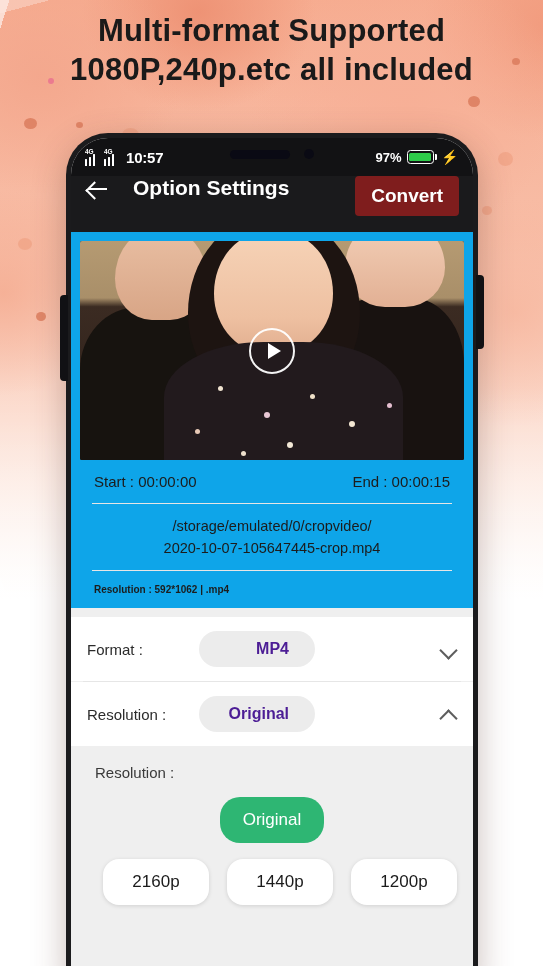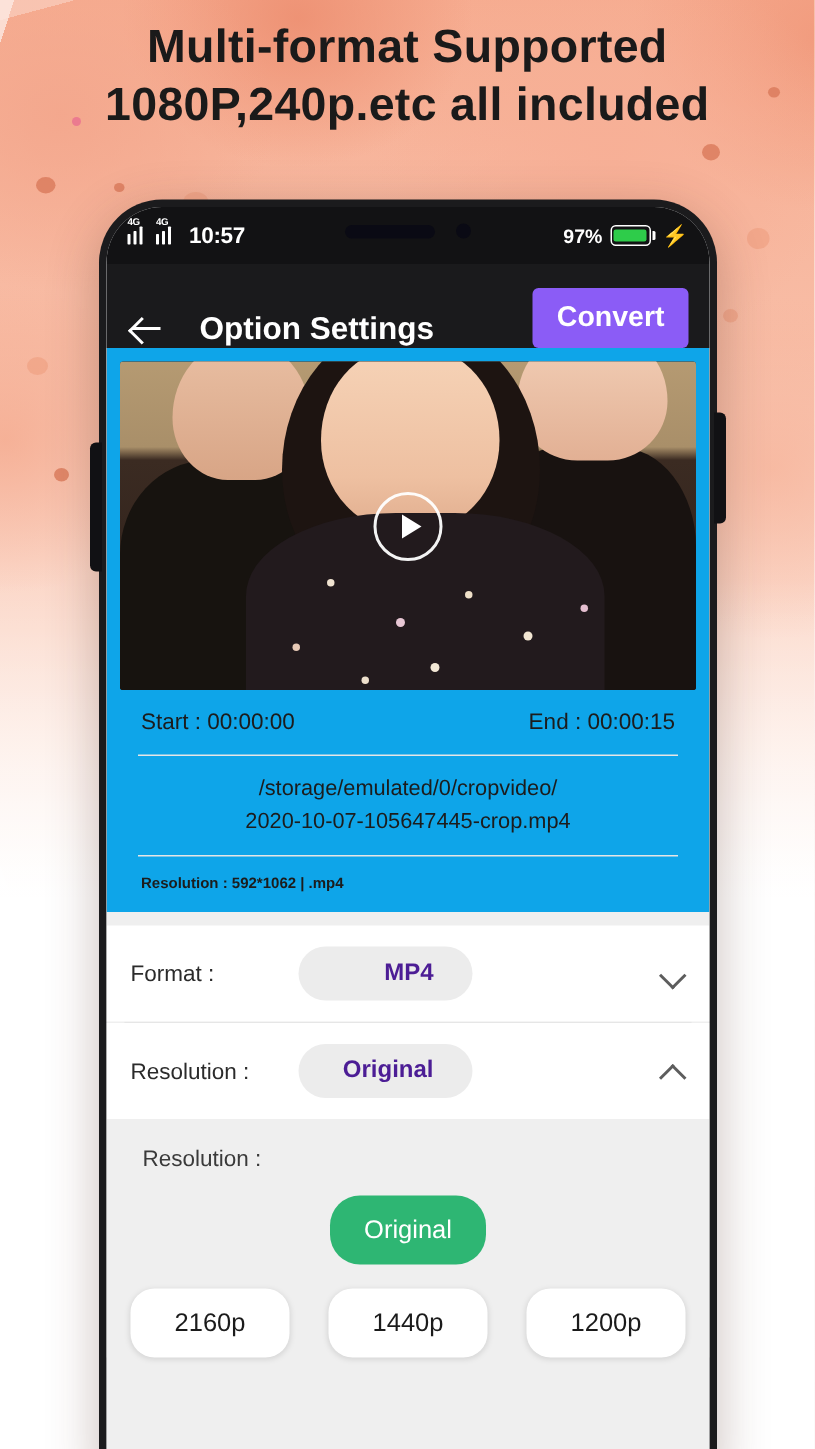--- a/index.html
+++ b/index.html
@@ -62,21 +62,21 @@
   .screen{
     position:absolute;left:5px;top:5px;width:402px;height:845px;
     background:#f1f1f1;border-radius:37px 37px 0 0;overflow:hidden;
   }
 
   
   .statusbar{
     height:38px;background:#121214;color:#fff;position:relative;
     display:flex;align-items:center;padding:0 14px;box-sizing:border-box;
   }
-  .sb-left{display:flex;align-items:flex-start;gap:2px;}
+  .sb-left{display:flex;align-items:flex-end;gap:2px;}
   .sig{position:relative;width:17px;height:14px;display:flex;align-items:flex-end;gap:1.5px;}
   .sig i{display:block;width:2.4px;background:#fff;border-radius:.5px;}
   .sig i:nth-child(1){height:4px;}
   .sig i:nth-child(2){height:6.5px;}
   .sig i:nth-child(3){height:9px;}
   .sig i:nth-child(4){height:11.5px;}
   .sig b{position:absolute;left:0;top:-4px;font-size:6.5px;font-weight:bold;letter-spacing:-.2px;}
   .sb-time{font-size:15px;font-weight:bold;margin-left:3px;letter-spacing:-.2px;}
   .notch{
     position:absolute;left:50%;top:11px;transform:translateX(-50%);
@@ -86,34 +86,34 @@
   .cam{width:10px;height:10px;background:#0a0a14;border-radius:50%;}
   .sb-right{margin-left:auto;display:flex;align-items:center;gap:5px;}
   .sb-batt-pct{font-size:13px;font-weight:bold;}
   .batt{width:27px;height:14px;border:1.6px solid #fff;border-radius:3.5px;padding:1.6px;box-sizing:border-box;}
   .batt span{display:block;width:100%;height:100%;background:#2ecc4a;border-radius:1.5px;}
   .batt-cap{width:2px;height:6px;background:#fff;border-radius:0 1px 1px 0;margin-left:-4px;}
   .bolt{font-size:14px;color:#f5c518;line-height:1;}
 
   
   .appbar{
-    height:56px;background:#1a1a1c;display:flex;align-items:flex-end;
+    height:56px;background:#1a1a1c;display:flex;align-items:flex-start;
     padding:0 14px;box-sizing:border-box;gap:12px;
   }
   .back-arrow{width:26px;height:26px;position:relative;flex:0 0 auto;cursor:pointer;}
   .back-arrow:before{
     content:"";position:absolute;left:3px;top:12px;width:19px;height:2px;background:#fff;
   }
   .back-arrow:after{
     content:"";position:absolute;left:3px;top:7.5px;width:11px;height:11px;
     border-left:2px solid #fff;border-bottom:2px solid #fff;transform:rotate(45deg);
   }
   .app-title{color:#fff;font-size:21px;font-weight:bold;margin-left:10px;}
   .convert-btn{
-    margin-left:auto;background:#8b5cf6;color:#fff;font-size:19px;font-weight:bold;
+    margin-left:auto;background:#7f1d1d;color:#fff;font-size:19px;font-weight:bold;
     padding:9px 16px;border-radius:4px;border:none;cursor:pointer;
     font-family:"Liberation Sans", sans-serif;
   }
 
   
   .content{background:#efefef;height:751px;overflow:hidden;}
 
   .card{background:#0ea5e9;}
   .video-card{padding:9px 9px 0 9px;}
   .video-thumb{
@@ -171,21 +171,21 @@
   .chev.up:before{transform:rotate(-135deg);top:6px;}
 
   .panel{background:#efefef;padding:16px 16px 0 16px;}
   .panel-title{font-size:15px;color:#3a3a3a;margin:2px 0 16px 8px;}
   .chip-center{display:flex;justify-content:center;margin-bottom:16px;}
   .chip{
     background:#fff;border-radius:16px;padding:13px 0;width:106px;text-align:center;
     font-size:17px;color:#1b1b1b;box-shadow:0 1px 4px rgba(0,0,0,.13);cursor:pointer;
   }
   .chip.sel{background:#2eb673;color:#fff;border-radius:20px;width:104px;box-shadow:none;}
-  .chip-row{display:flex;justify-content:space-between;}
+  .chip-row{display:flex;justify-content:space-between;margin-left:16px;}
 </style>
 </head>
 <body>
 
 <div class="bg">
   <div class="bg-base"></div>
   <div class="bg-wash"></div>
   <div class="bg-strokes"></div>
   <div class="dot" style="left:24px;top:118px;width:13px;height:11px;"></div>
   <div class="dot" style="left:66px;top:196px;width:9px;height:8px;"></div>

